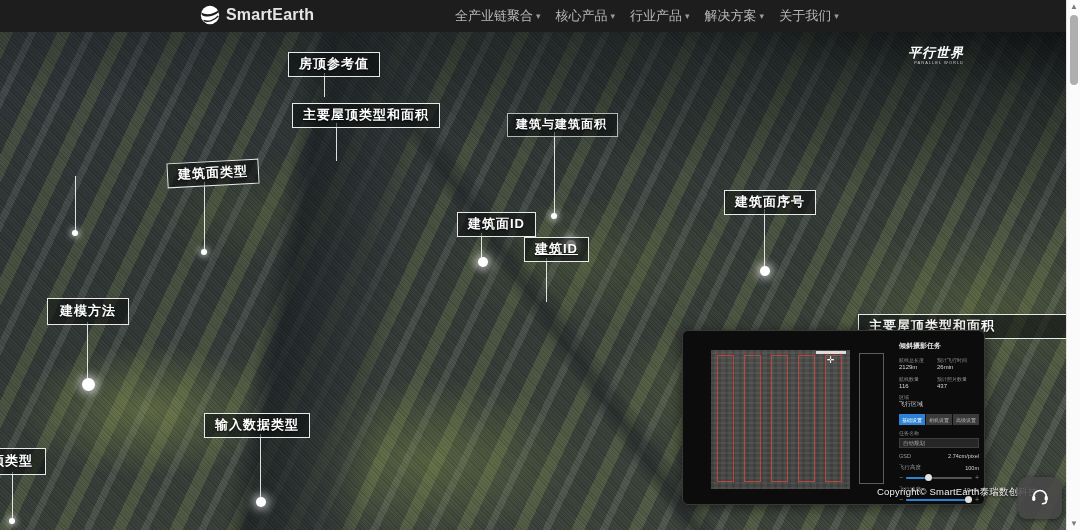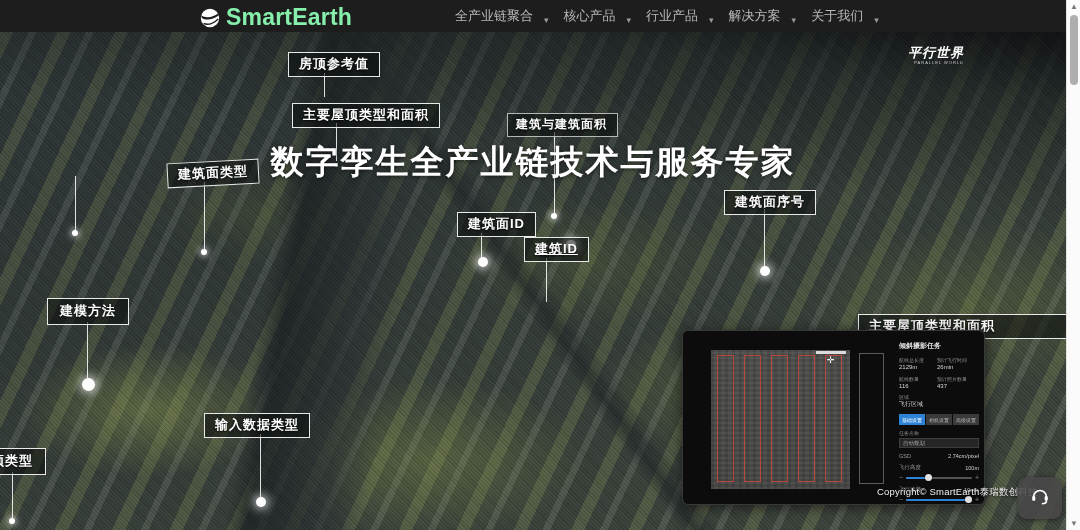--- a/index.html
+++ b/index.html
@@ -5,23 +5,23 @@
   * { margin:0; padding:0; box-sizing:border-box; }
   html,body { width:1080px; height:530px; overflow:hidden; background:#1e1e1e;
               font-family:"Liberation Sans","DejaVu Sans",sans-serif; }
   .stage { position:relative; width:1080px; height:530px; overflow:hidden; }
 
   
   .nav { position:absolute; left:0; top:0; width:1066px; height:32px; background:#1d1d1d; z-index:10;
          display:flex; align-items:center; }
   .brand { position:absolute; left:199px; top:4px; display:flex; align-items:center; gap:5px; }
   .brand svg { display:block; }
-  .brand-text { color:#86efac; font-size:23px; font-weight:bold; letter-spacing:.2px; }
+  .brand-text { color:#e5e5e5; font-size:16px; font-weight:bold; letter-spacing:.2px; }
   .menu { position:absolute; left:455px; top:0; height:32px; display:flex; align-items:center; gap:15px; }
-  .menu-item { color:#b9b9b9; font-size:13px; cursor:pointer; white-space:nowrap; display:flex; align-items:flex-end; gap:11px; }
+  .menu-item { color:#b9b9b9; font-size:13px; cursor:pointer; white-space:nowrap; display:flex; align-items:center; gap:3px; }
   .menu-item .caret { font-size:9px; color:#9a9a9a; }
   .para-logo { position:absolute; left:892px; top:3px; width:72px; text-align:right; color:#fff;margin-top:42px; }
   .para-title { font-size:13px; font-weight:bold; font-style:italic; letter-spacing:1px; line-height:15px; }
   .para-sub { font-size:4px; color:#cfcfcf; letter-spacing:1px; }
 
   
   .hero { position:absolute; left:0; top:32px; width:1066px; height:498px;
     background:
       repeating-linear-gradient(45deg, rgba(0,0,0,.13) 0 1px, rgba(255,255,255,.02) 1px 2px, transparent 2px 3px),
       linear-gradient(187deg, rgba(13,15,17,.93) 0%, rgba(24,29,29,.55) 11%, rgba(30,36,34,0) 30%),
@@ -140,21 +140,20 @@
       </div>
     </div>
     <div class="para-logo">
       <div class="para-title">平行世界</div>
       <div class="para-sub">PARALLEL WORLD</div>
     </div>
   </div>
 
   <div class="hero"></div>
 
-  <div class="hero-title">数字孪生全产业链技术与服务专家</div>
 
   <div class="callout" style="left:288px; top:52px;">房顶参考值</div>
   <div class="leader" style="left:324px; top:73px; height:24px;"></div>
 
   <div class="callout" style="left:292px; top:103px;">主要屋顶类型和面积</div>
   <div class="leader" style="left:336px; top:123px; height:38px;"></div>
 
   <div class="callout" style="left:507px; top:113px; font-size:12px; border-color:rgba(233,233,233,.75);padding-left:8px;">建筑与建筑面积</div>
   <div class="leader" style="left:554px; top:132px; height:82px;"></div>
   <div class="dot sm" style="left:551px; top:213px;"></div>

